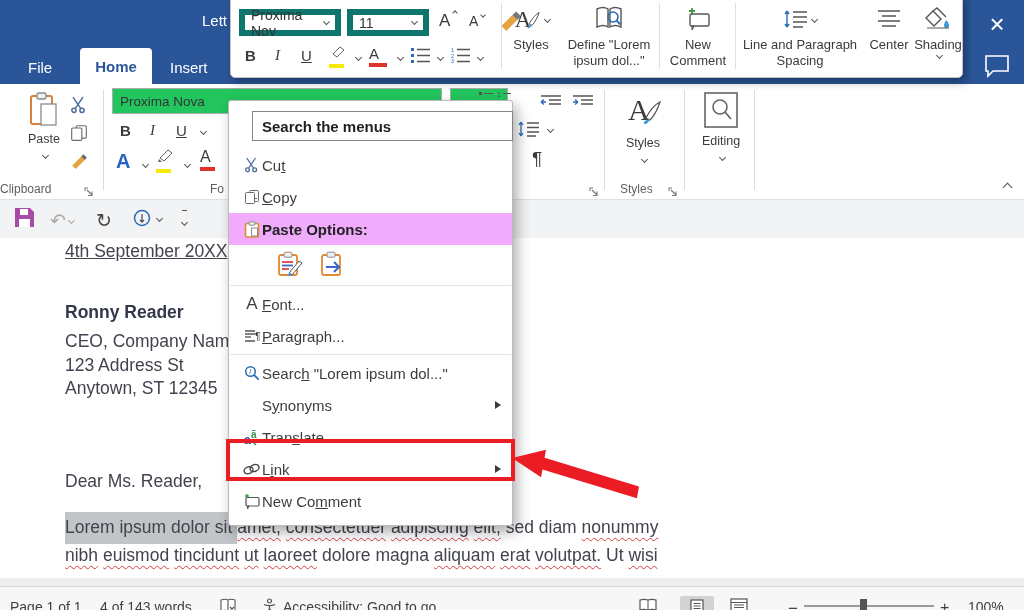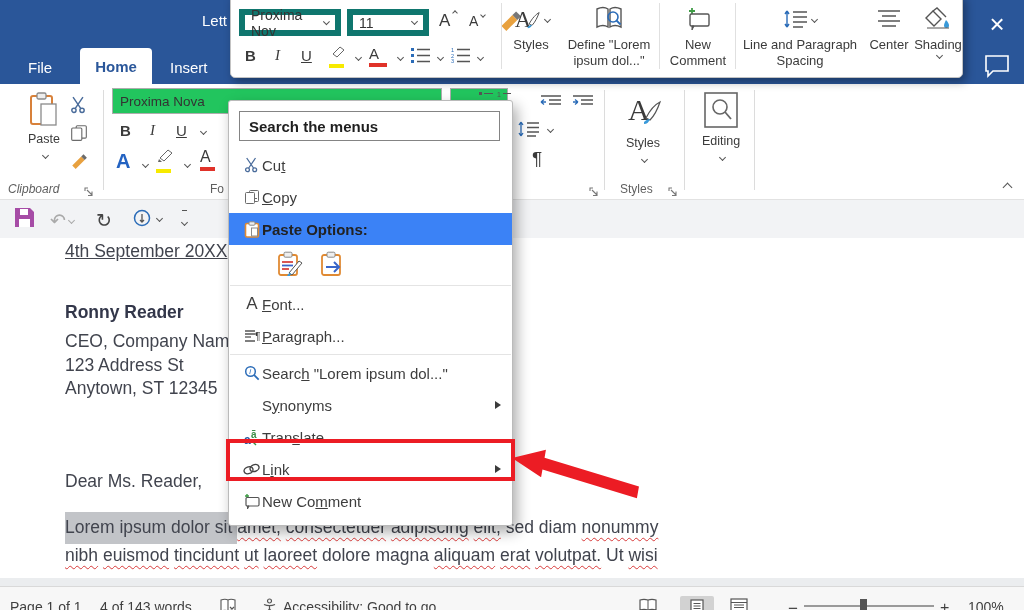--- a/index.html
+++ b/index.html
@@ -62,28 +62,28 @@
   .mt-combo{position:absolute;border:6px solid #0f766e;background:#fff;font-size:14px;color:#333;
             display:flex;align-items:center;padding:0 6px;justify-content:space-between;}
   .mt-bigbtn{position:absolute;top:6px;height:74px;display:flex;flex-direction:column;align-items:center;
              justify-content:flex-start;font-size:13px;color:#3b3b3b;text-align:center;line-height:16px;}
   .mt-sep{position:absolute;top:8px;height:66px;width:1px;background:#e0e0e0;}
 
   
   .cmenu{position:absolute;left:228px;top:100px;width:285px;background:#fff;border:1px solid #bababa;
          border-radius:3px;box-shadow:4px 6px 14px rgba(0,0,0,.33);z-index:30;padding:6px 0 8px 0;
          color:#3d3d3d;font-size:15px;}
-  .menu-search{display:block;width:261px;height:30px;margin:4px 12px 8px 10px;border:1px solid #848484;
+  .menu-search{display:block;width:261px;height:30px;margin:4px 12px 8px 23px;border:1px solid #848484;
                padding:0 9px;font-size:15px;font-family:"Liberation Sans",sans-serif;}
   .menu-search::placeholder{color:#1f1f1f;font-weight:bold;opacity:1;}
   .mrow{height:32px;display:flex;align-items:center;padding-left:13px;}
   .micon{width:20px;display:flex;justify-content:center;align-items:center;flex:none;}
   .mlabel{white-space:nowrap;}
   .key{text-decoration:underline;}
-  .mrow-hl{background:#3b82f6;font-weight:bold;color:#222;}
+  .mrow-hl{background:#f0abfc;font-weight:bold;color:#222;}
   .msep{height:1px;background:#e4e4e4;margin:2px 1px;}
   .sub-arrow{margin-left:auto;margin-right:11px;width:0;height:0;border-left:6px solid #3b3b3b;
              border-top:4.5px solid transparent;border-bottom:4.5px solid transparent;}
   .paste-icons{height:38px;display:flex;align-items:center;padding-left:46px;gap:13px;}
   .pbtn{width:30px;height:30px;display:flex;align-items:center;justify-content:center;}
 
   
   .red-box{position:absolute;left:226px;top:439px;width:289px;height:42px;border:4px solid #ec1c24;z-index:40;}
   .red-arrow{position:absolute;left:508px;top:442px;z-index:40;}
 </style>
@@ -136,21 +136,21 @@
           <rect x="5.5" y="1.5" width="9" height="11" rx="1" fill="#fff" stroke="#6b6b6b"></rect>
           <rect x="1.5" y="3.5" width="9" height="11" rx="1" fill="#fff" stroke="#6b6b6b"></rect>
         </svg>
     </span>
     <span class="abs" style="left:70px;top:68px;">
       <svg width="18" height="18" viewBox="0 0 16 16">
           <path d="M2 12l8-8 3 3-8 8z" fill="#e8a13f"></path>
           <path d="M10 4l2-2 3 3-2 2z" fill="#6b6b6b"></path>
         </svg>
     </span>
-    <span class="grp-label" style="left:8px;top:98px;font-style:italic;">Clipboard</span>
+    <span class="grp-label" style="left:0;top:98px;">Clipboard</span>
     <span class="launcher" style="left:84px;top:99px;">
       <svg width="10" height="10" viewBox="0 0 10 10">
           <path d="M1 4V1h3M3 3l5 5M8 4.5V8.5H4" fill="none" stroke="#777" stroke-width="1.1"></path>
         </svg>
     </span>
     <div class="vsep" style="left:103px;"></div>
 
     <div class="fontbox" style="left:112px;top:4px;width:330px;height:26px;">
       <span>Proxima Nova</span>
     </div>

